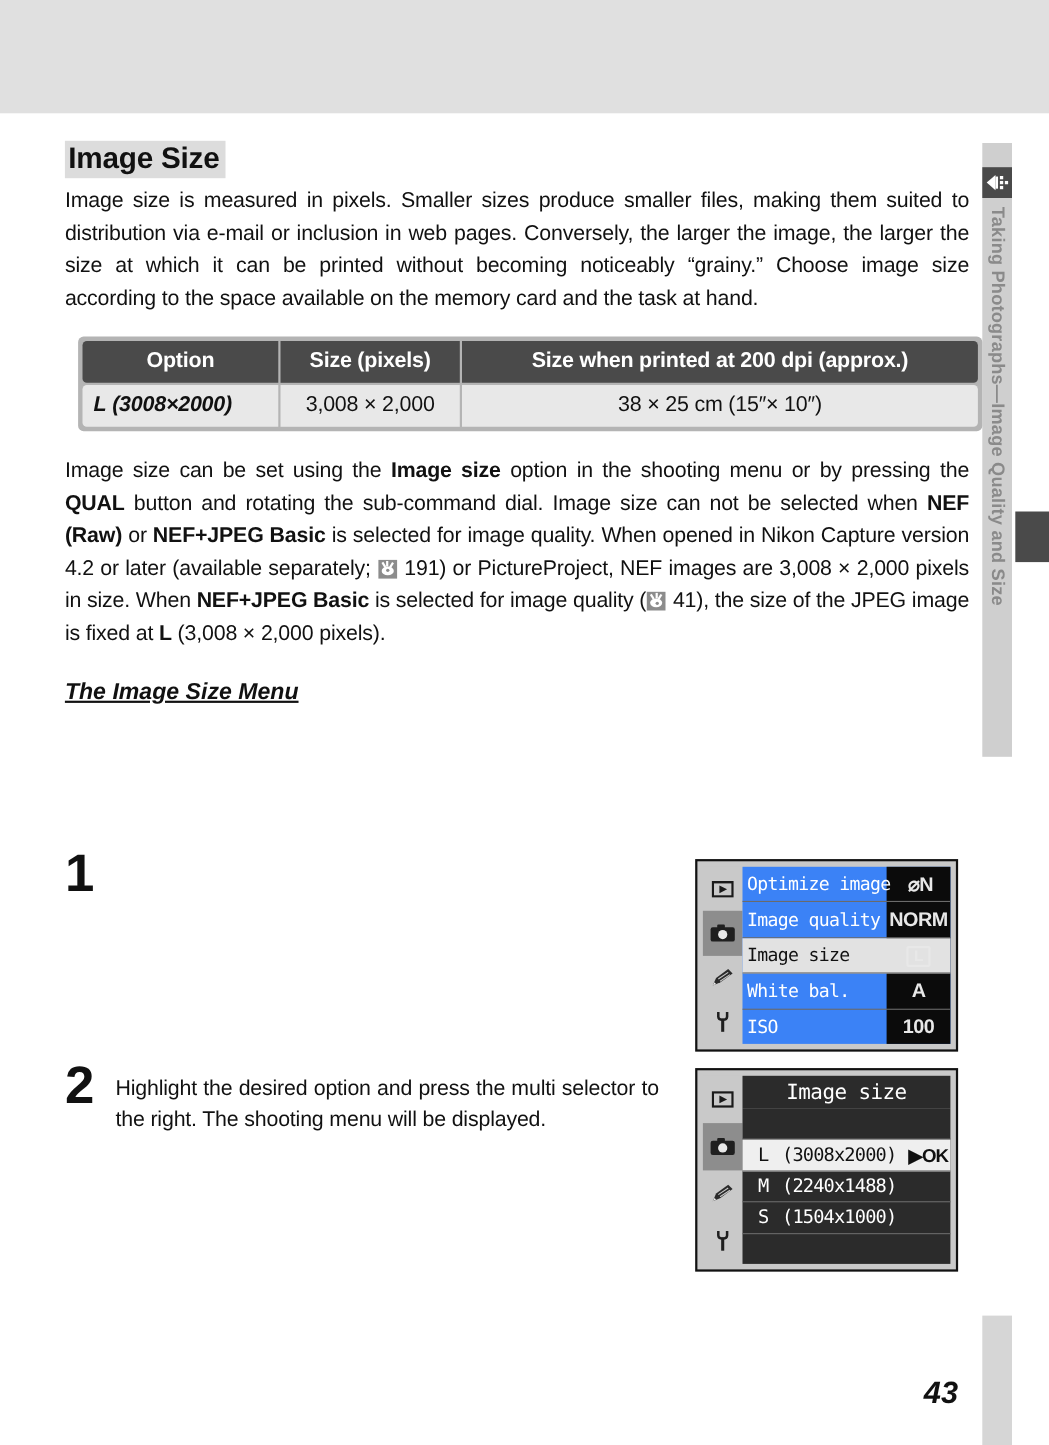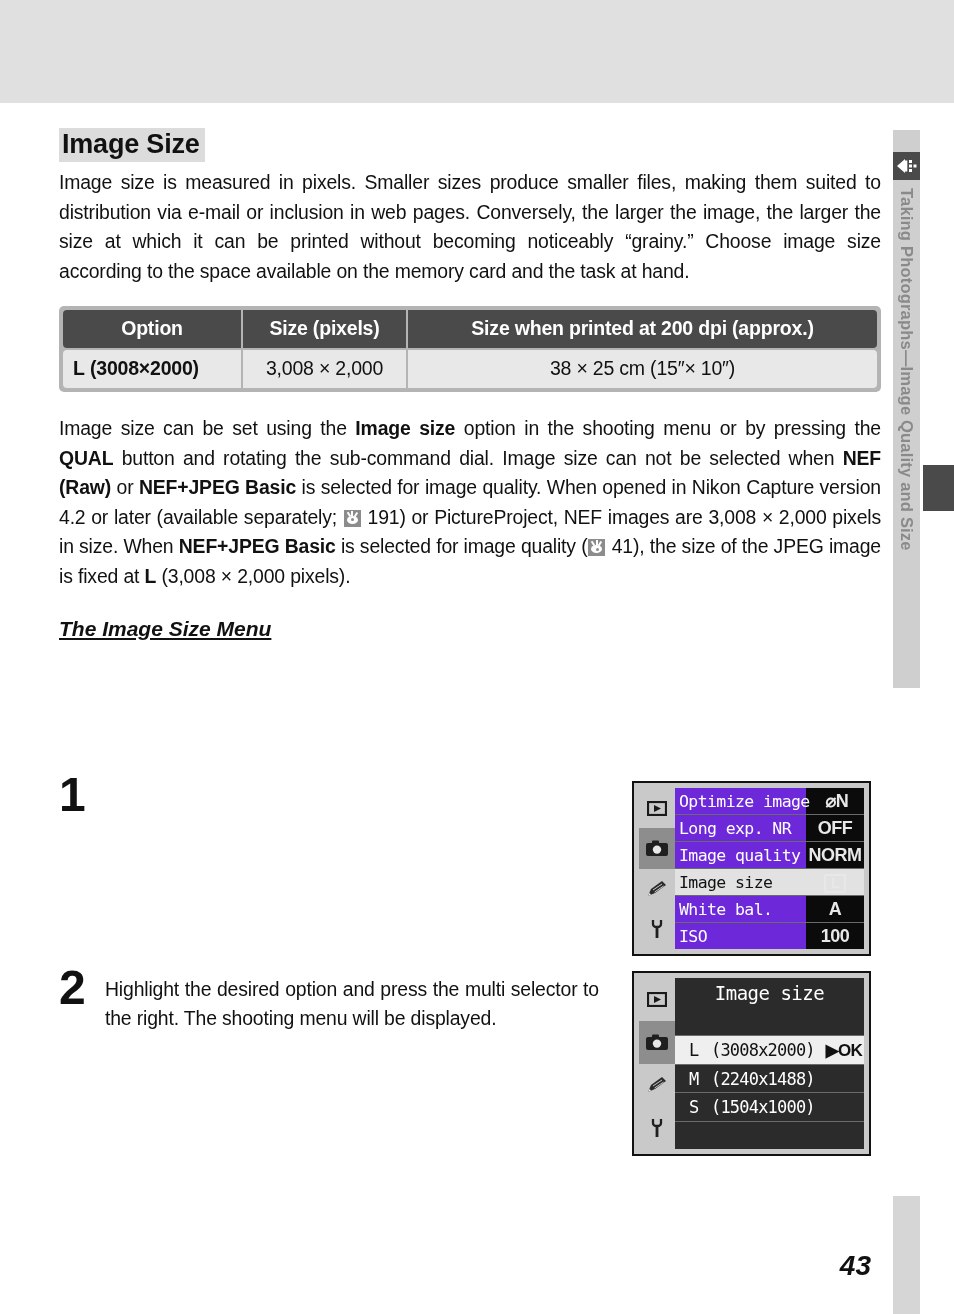--- a/index.html
+++ b/index.html
@@ -106,21 +106,21 @@
   .bm i {
     position: absolute; left: 7.5px; top: 1px;
     width: 1.6px; height: 5px;
     background: #fff;
   }
   .bm i:nth-child(2) { transform: rotate(-32deg); left: 4px; top: 2px; }
   .bm i:nth-child(3) { transform: rotate(32deg); left: 11px; top: 2px; }
 
   
   .size-table {
-    margin: 20px 0 0 0;
+    margin: 20px 0 0 12px;
     width: 822px;
     border-collapse: separate;
     border-spacing: 2px;
     background: #b4b4b4;
     border-radius: 5px;
     padding: 2px;
     font-size: 19px;
   }
   .size-table th {
     background: #4a4a4a;
@@ -137,21 +137,21 @@
     padding: 7px 5px 8px 5px;
     text-align: center;
     font-size: 19.5px;
     letter-spacing: -0.2px;
     color: #111;
   }
   .size-table tr.r-shade td { background: #e8e8e8; }
   .size-table tr.r-white td { background: #ffffff; }
   .size-table td.opt { font-weight: bold; text-align: left; padding-left: 10px; }
   .size-table td.opt .letter { font-weight: bold; }
-  .size-table tr td:first-child { border-radius: 4px 0 0 4px; }
+  .size-table tr td:first-child { border-radius: 4px 0 0 4px; font-style: italic; }
   .size-table tr td:last-child  { border-radius: 0 4px 4px 0; }
   .col-opt  { width: 178px; }
   .col-pix  { width: 163px; }
 
   
   h2.subhead {
     font-size: 21px;
     font-style: italic;
     font-weight: bold;
     margin: 26px 0 8px 0;
@@ -208,21 +208,21 @@
     display: flex; align-items: center; justify-content: center;
     color: #2b2b2b;
   }
   .strip-ico.active {
     background: #8d8d8d;
   }
 
   
   .menu-body {
     position: absolute; left: 36px; top: 0; right: 0; bottom: 0;
-    background: #6d28d9;
+    background: #3b82f6;
     text-decoration: underline;
   }
   .menu-rows { position: absolute; left: 0; top: 0; right: 0; bottom: 0;
     display: flex; flex-direction: column; }
   .mrow {
     flex: 1;
     display: flex; align-items: center;
     border-bottom: 1px solid #6a6a6a;
     color: #ffffff;
     font-family: "DejaVu Sans Mono", monospace;
@@ -393,24 +393,20 @@
             <rect x="6.6" y="7" width="2.8" height="12" fill="#1f1f1f"></rect>
           </svg>
       </div>
     </div>
     <div class="menu-body">
       <div class="val-col"></div>
       <div class="menu-rows">
         <div class="mrow">
           <span class="mlabel">Optimize image</span>
           <span class="mval">⌀N</span>
-        </div>
-        <div class="mrow">
-          <span class="mlabel">Long exp. NR</span>
-          <span class="mval">OFF</span>
         </div>
         <div class="mrow">
           <span class="mlabel">Image quality</span>
           <span class="mval">NORM</span>
         </div>
         <div class="mrow sel">
           <span class="mlabel">Image size</span>
           <span class="mval"><span class="boxed-L">L</span></span>
         </div>
         <div class="mrow">

